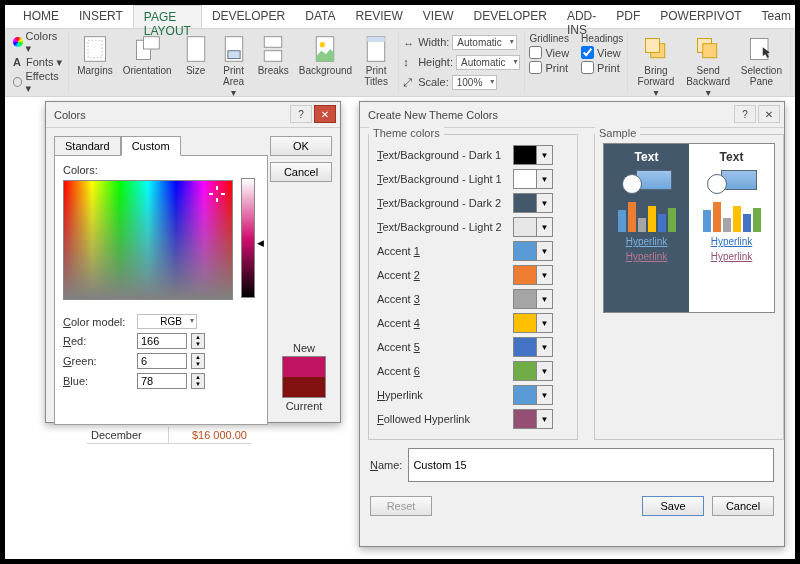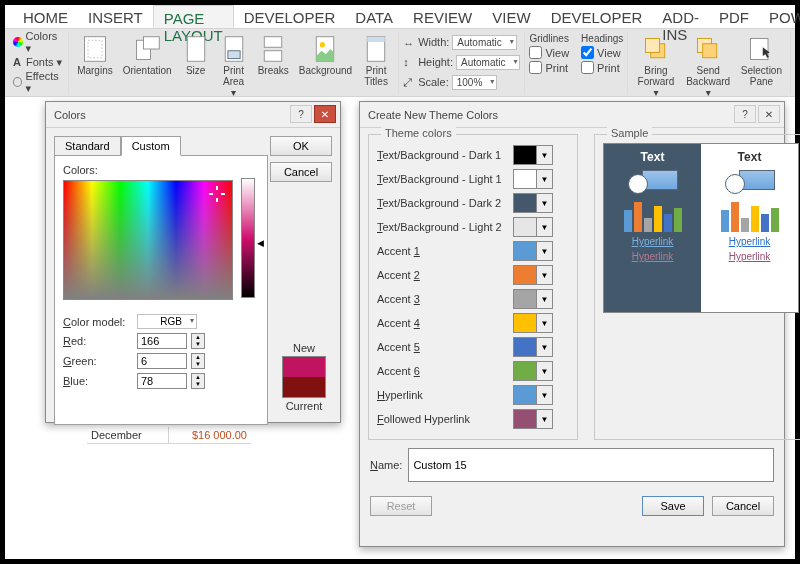--- a/index.html
+++ b/index.html
@@ -1,20 +1,20 @@
 <!DOCTYPE html>
 <html><head>
 <meta charset="utf-8">
 <style>
   * { box-sizing: border-box; margin: 0; padding: 0; font-family: "Segoe UI", Tahoma, sans-serif; font-size: 11px; }
   body { background: #000; width: 800px; height: 564px; overflow: hidden; position: relative; }
   .app { position: absolute; top: 5px; left: 5px; right: 5px; bottom: 5px; background: #fff; }
   
   .ribbon-tabs { display: flex; background: #fff; border-bottom: 1px solid #d4d4d4; height: 24px; padding-left: 8px; }
-  .ribbon-tab { padding: 4px 10px; color: #444; cursor: pointer; font-size: 15px; }
+  .ribbon-tab { padding: 4px 10px; color: #444; cursor: pointer; font-size: 12px; }
   .ribbon-tab.active { color: #217346; border: 1px solid #d4d4d4; border-bottom: 1px solid #f3f3f3; background: #f3f3f3; }
   
   .ribbon-body { height: 68px; background: #e5e5e5; border-bottom: 1px solid #d4d4d4; display: flex; padding: 2px 4px; }
   .ribbon-group { display: flex; flex-direction: column; align-items: center; padding: 2px 4px; border-right: 1px solid #ddd; }
   .ribbon-group-items { display: flex; align-items: flex-start; gap: 2px; }
   .ribbon-btn-big { display: flex; flex-direction: column; align-items: center; padding: 2px 4px; cursor: pointer; }
   .ribbon-btn-big .icon { width: 28px; height: 28px; margin-bottom: 2px; }
   .ribbon-btn-big span { font-size: 10px; color: #444; line-height: 11px; text-align: center; }
   .ribbon-small-row { display: flex; flex-direction: column; gap: 2px; font-size: 10px; color: #444; }
   .ribbon-small-row .row { display: flex; align-items: center; gap: 3px; height: 18px; }
@@ -49,28 +49,28 @@
   .spinner span { width: 12px; height: 7px; font-size: 6px; text-align: center; line-height: 7px; background: #eee; cursor: pointer; }
   .btn { border: 1px solid #a0a0a0; background: linear-gradient(#fafafa,#e4e4e4); padding: 3px 0; width: 62px; text-align: center; font-size: 11px; cursor: pointer; }
   .btn-col { position: absolute; right: 8px; top: 8px; display: flex; flex-direction: column; gap: 6px; }
   .swatch-area { position: absolute; right: 8px; bottom: 10px; width: 56px; text-align: center; }
   .swatch { width: 44px; height: 42px; margin: 2px auto; border: 1px solid #888; display: flex; flex-direction: column; }
   .swatch .new { flex: 1; background: #c01460; }
   .swatch .cur { flex: 1; background: #811111; }
   
   .dlg-theme { position: absolute; left: 354px; top: 96px; width: 426px; height: 446px; background: #f0f0f0; border: 1px solid #8a8a8a; box-shadow: 0 3px 8px rgba(0,0,0,.3); }
   .grp { border: 1px solid #c8c8c8; margin: 6px 8px 0 8px; padding: 8px; position: relative; }
-  .grp-title { position: absolute; top: -8px; left: 12px; background: #f0f0f0; padding: 0 4px; font-size: 11px; color: #555; }
+  .grp-title { position: absolute; top: -8px; left: 0; background: #f0f0f0; padding: 0 4px; font-size: 11px; color: #555; }
   .tc-row { display: flex; align-items: center; height: 24px; }
   .tc-row .lbl { width: 136px; font-size: 11px; color: #333; }
   .tc-row .lbl u { text-decoration: underline; }
   .color-dd { display: flex; border: 1px solid #888; height: 20px; width: 40px; cursor: pointer; }
   .color-dd .sw { width: 24px; border-right: 1px solid #888; }
   .color-dd .ar { width: 16px; display: flex; align-items: center; justify-content: center; font-size: 8px; background: #eee; }
-  .sample-box { width: 196px; height: 170px; border: 1px solid #888; background: #fff; display: flex; }
+  .sample-box { width: 172px; height: 170px; border: 1px solid #888; background: #fff; display: flex; }
   .sample-half { flex: 1; display: flex; flex-direction: column; align-items: center; padding: 6px; gap: 4px; }
   .sample-half.dark { background: #44586c; color: #fff; }
   .sample-half.light { background: #fff; color: #333; }
   .sample-title { font-weight: bold; font-size: 12px; }
   .sample-shape { width: 54px; height: 26px; position: relative; }
   .sample-shape .rect { position: absolute; width: 36px; height: 20px; top: 2px; left: 16px; background: linear-gradient(#9cc3ea,#6fa8de); border: 1px solid #567; }
   .sample-shape .circ { position: absolute; width: 20px; height: 20px; top: 6px; left: 2px; border-radius: 50%; background: #fff; border: 1px solid #567; }
   .bars { display: flex; align-items: flex-end; gap: 2px; height: 34px; }
   .bars div { width: 8px; }
   .hlink { font-size: 10px; text-decoration: underline; }

